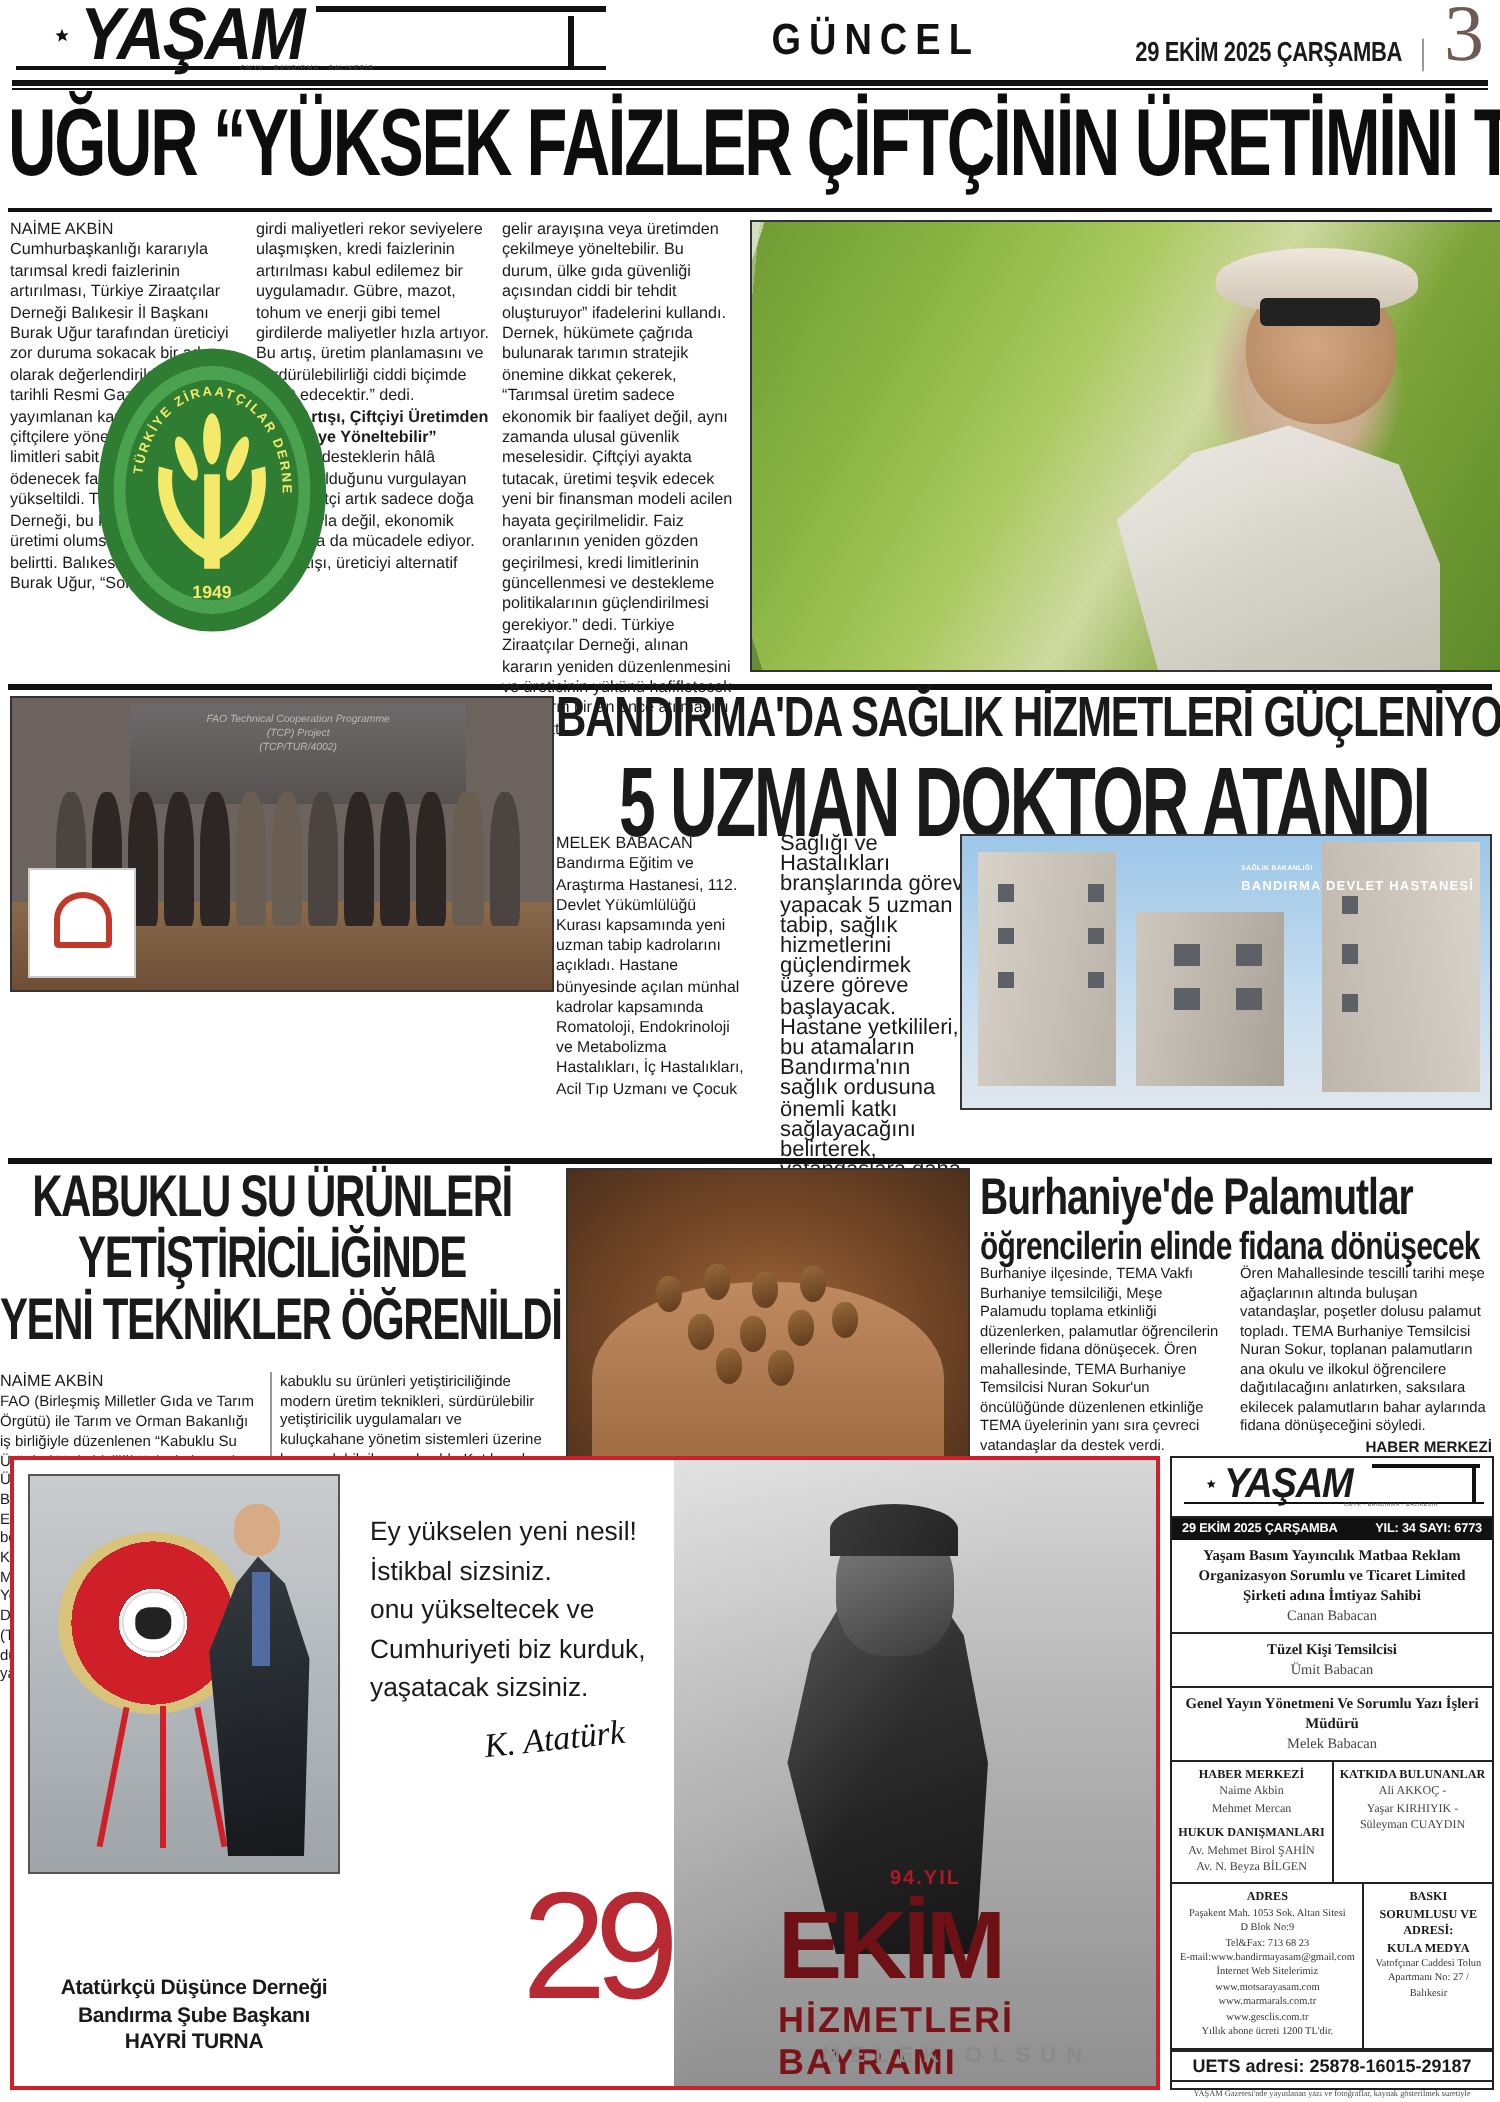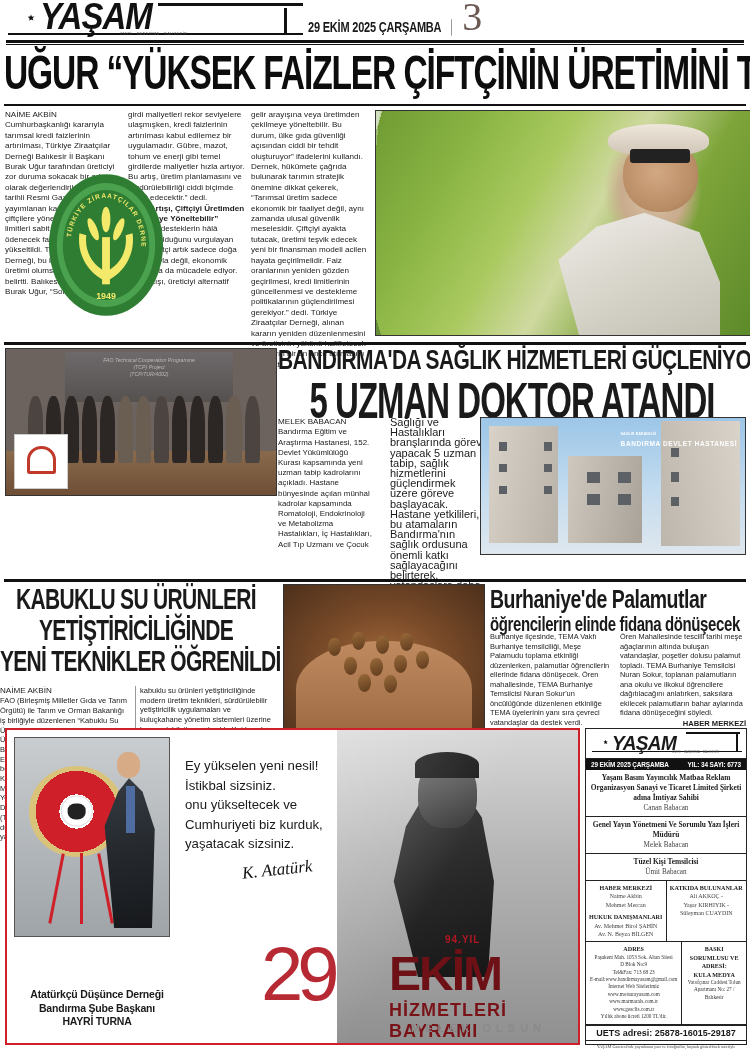--- a/index.html
+++ b/index.html
@@ -294,20 +294,23 @@
       <svg class="logo-crescent" viewBox="0 0 24 24">
         <path d="M17 3 A9 9 0 1 0 17 21 A7.5 7.5 0 1 1 17 3 Z" fill="#111"></path>
         <path d="M18.5 9.2 l1.1 2.6 2.6-.4-1.9 1.9.9 2.5-2.5-1.2-2.1 1.6.4-2.7-2-1.7 2.7-.3z" fill="#111"></path>
       </svg>
       <div class="logo-topbar"></div>
       <div class="logo-yasam">YAŞAM</div>
       <div class="logo-rightbar"></div>
       <div class="logo-underline"></div>
       <div class="logo-sub">CMYK · BANDIRMA · BALIKESİR</div>
     </div>
+    <div class="mh-center">
+      <span class="guncel">GÜNCEL</span>
+    </div>
     <div class="mh-right">
       <span class="mh-date">29 EKİM 2025 ÇARŞAMBA</span>
       <span class="mh-page">3</span>
     </div>
   </div>
   <div class="rule-thick"></div>
   <div class="rule-thin"></div>
 
   <div class="lead-head">UĞUR “YÜKSEK FAİZLER ÇİFTÇİNİN ÜRETİMİNİ TEHDİT EDİYOR”</div>
   <div class="lead-head-space"></div>
@@ -392,21 +395,21 @@
     </div>
 
     <div class="m-head2">
       <div class="m-h2-line1">BANDIRMA'DA SAĞLIK HİZMETLERİ GÜÇLENİYOR:</div>
       <div class="m-h2-line2">5 UZMAN DOKTOR ATANDI</div>
     </div>
 
     <div class="m2-cols">
       <div class="m2-c1">
         <div class="byline">MELEK BABACAN</div>
-        <div>Bandırma Eğitim ve Araştırma Hastanesi, 152. Devlet Yükümlülüğü Kurası kapsamında yeni uzman tabip kadrolarını açıkladı. Hastane bünyesinde açılan münhal kadrolar kapsamında Romatoloji, Endokrinoloji ve Metabolizma Hastalıkları, İç Hastalıkları, Acil Tıp Uzmanı ve Çocuk</div>
+        <div>Bandırma Eğitim ve Araştırma Hastanesi, 112. Devlet Yükümlülüğü Kurası kapsamında yeni uzman tabip kadrolarını açıkladı. Hastane bünyesinde açılan münhal kadrolar kapsamında Romatoloji, Endokrinoloji ve Metabolizma Hastalıkları, İç Hastalıkları, Acil Tıp Uzmanı ve Çocuk</div>
       </div>
       <div class="m2-c2">
         <div>Sağlığı ve Hastalıkları branşlarında görev yapacak 5 uzman tabip, sağlık hizmetlerini güçlendirmek üzere göreve başlayacak. Hastane yetkilileri, bu atamaların Bandırma'nın sağlık ordusuna önemli katkı sağlayacağını belirterek, vatandaşlara daha kaliteli ve hızlı hizmet sunmayı hedeflediklerini vurguladı.</div>
       </div>
       <div class="m2-photo">
         <div class="hosp-sky"></div>
         <div class="hosp-bL"></div>
         <div class="hosp-bM"></div>
         <div class="hosp-bR"></div>
         <div class="hosp-txt">
@@ -549,32 +552,32 @@
       <div class="colo-y-ul"></div>
       <div class="colo-y-sub">CMYK · BANDIRMA · BALIKESİR</div>
     </div>
 
     <div class="colo-dateband">
       <span>29 EKİM 2025 ÇARŞAMBA</span>
       <span>YIL: 34 SAYI: 6773</span>
     </div>
 
     <div class="colo-box">
-      <div class="colo-b">Yaşam Basım Yayıncılık Matbaa Reklam Organizasyon Sanayi ve Ticaret Limited Şirketi adına İmtiyaz Sahibi</div>
+      <div class="colo-b">Yaşam Basım Yayıncılık Matbaa Reklam Organizasyon Sorumlu ve Ticaret Limited Şirketi adına İmtiyaz Sahibi</div>
       <div class="colo-n">Canan Babacan</div>
+    </div>
+
+    <div class="colo-box">
+      <div class="colo-b">Tüzel Kişi Temsilcisi</div>
+      <div class="colo-n">Ümit Babacan</div>
     </div>
 
     <div class="colo-box">
       <div class="colo-b">Genel Yayın Yönetmeni Ve Sorumlu Yazı İşleri Müdürü</div>
       <div class="colo-n">Melek Babacan</div>
-    </div>
-
-    <div class="colo-box">
-      <div class="colo-b">Tüzel Kişi Temsilcisi</div>
-      <div class="colo-n">Ümit Babacan</div>
     </div>
 
     <div class="colo-2col">
       <div>
         <div class="colo-sm">HABER MERKEZİ</div>
         <div class="colo-smn" style="white-space:pre-line">Naime Akbin
 Mehmet Mercan</div>
         <div class="colo-sm" style="margin-top:4px">HUKUK DANIŞMANLARI</div>
         <div class="colo-smn" style="white-space:pre-line">Av. Mehmet Birol ŞAHİN
 Av. N. Beyza BİLGEN</div>

